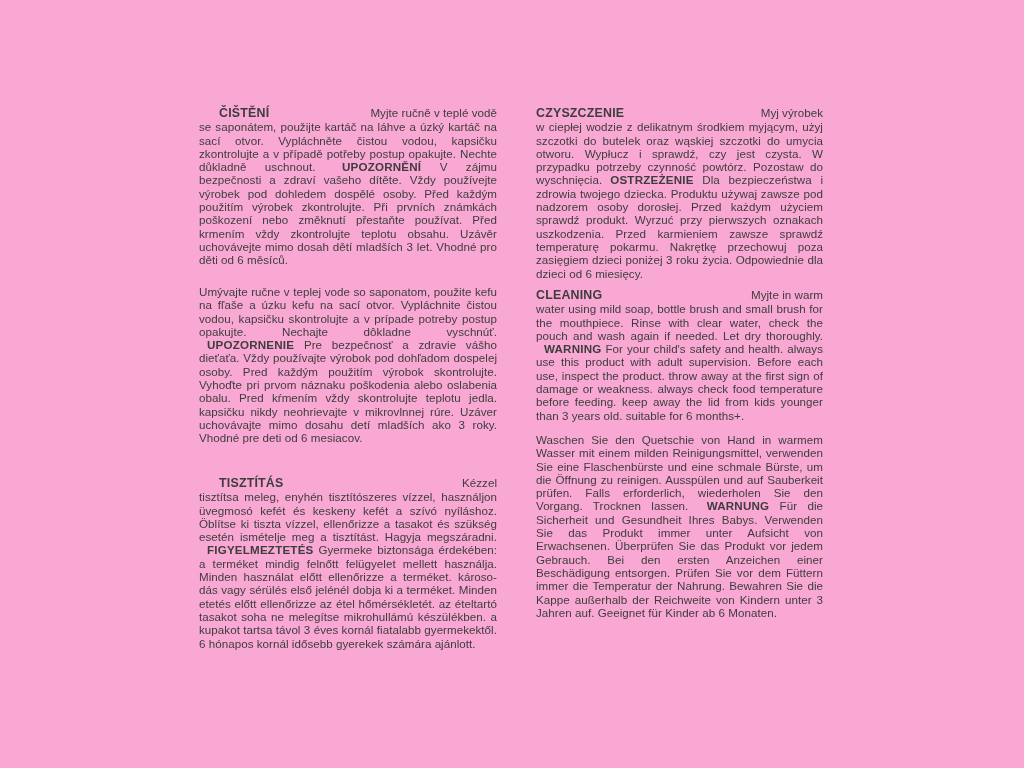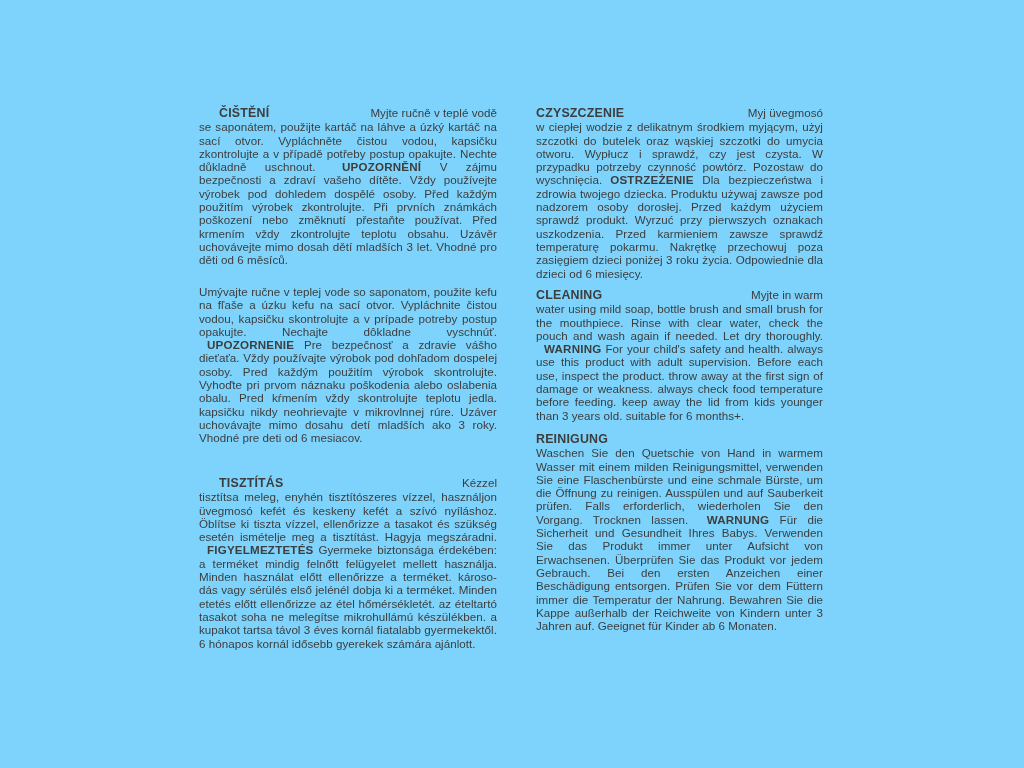--- a/index.html
+++ b/index.html
@@ -1,20 +1,20 @@
 <!DOCTYPE html>
 <html><head>
 <meta charset="utf-8">
 <style>
   html, body { margin: 0; padding: 0; }
   .page {
     position: relative;
     width: 1024px;
     height: 768px;
-    background: #7dd3fc;
+    background: #f9a8d4;
     overflow: hidden;
     font-family: "Liberation Sans", sans-serif;
     color: #3d3d3d;
   }
   .sec {
     position: absolute;
     font-size: 11.6px;
     line-height: 13.3px;
     letter-spacing: 0.04px;
   }
@@ -67,33 +67,30 @@
     <div class="headline">
       <b class="heading ind-lg">TISZTÍTÁS</b>
       <span>Kézzel</span>
     </div>
     <p class="body"><span>tisztítsa meleg, enyhén tisztítószeres vízzel, használjon üvegmosó kefét és keskeny kefét a szívó nyíláshoz. Öblítse ki tiszta vízzel, ellenőrizze a tasakot és szükség esetén ismételje meg a tisztítást. Hagyja megszáradni. </span><b>FIGYELMEZTETÉS</b><span> Gyermeke biztonsága érdekében: a terméket mindig felnőtt felügyelet mellett használja. Minden használat előtt ellenőrizze a terméket. károso- dás vagy sérülés első jelénél dobja ki a terméket. Minden etetés előtt ellenőrizze az étel hőmérsékletét. az ételtartó tasakot soha ne melegítse mikrohullámú készülékben. a kupakot tartsa távol 3 éves kornál fiatalabb gyermekektől. 6 hónapos kornál idősebb gyerekek számára ajánlott.</span></p>
   </section>
 
   <section class="sec col-r sec-polish">
     <div class="headline">
       <b class="heading">CZYSZCZENIE</b>
-      <span>Myj üvegmosó</span>
+      <span>Myj výrobek</span>
     </div>
     <p class="body"><span>w ciepłej wodzie z delikatnym środkiem myjącym, użyj szczotki do butelek oraz wąskiej szczotki do umycia otworu. Wypłucz i sprawdź, czy jest czysta. W przypadku potrzeby czynność powtórz. Pozostaw do wyschnięcia.</span><b>OSTRZEŻENIE</b><span> Dla bezpieczeństwa i zdrowia twojego dziecka. Produktu używaj zawsze pod nadzorem osoby dorosłej. Przed każdym użyciem sprawdź produkt. Wyrzuć przy pierwszych oznakach uszkodzenia. Przed karmieniem zawsze sprawdź temperaturę pokarmu. Nakrętkę przechowuj poza zasięgiem dzieci poniżej 3 roku życia. Odpowiednie dla dzieci od 6 miesięcy.</span></p>
   </section>
 
   <section class="sec col-r sec-english">
     <div class="headline">
       <b class="heading">CLEANING</b>
       <span>Myjte in warm</span>
     </div>
     <p class="body"><span>water using mild soap, bottle brush and small brush for the mouthpiece. Rinse with clear water, check the pouch and wash again if needed. Let dry thoroughly. </span><b>WARNING</b><span> For your child's safety and health. always use this product with adult supervision. Before each use, inspect the product. throw away at the first sign of damage or weakness. always check food temperature before feeding. keep away the lid from kids younger than 3 years old. suitable for 6 months+.</span></p>
   </section>
 
   <section class="sec col-r sec-german">
-    <div class="headline">
-      <b class="heading">REINIGUNG</b>
-    </div>
     <p class="body"><span>Waschen Sie den Quetschie von Hand in warmem Wasser mit einem milden Reinigungsmittel, verwenden Sie eine Flaschenbürste und eine schmale Bürste, um die Öffnung zu reinigen. Ausspülen und auf Sauberkeit prüfen. Falls erforderlich, wiederholen Sie den Vorgang. Trocknen lassen. </span><b>WARNUNG</b><span> Für die Sicherheit und Gesundheit Ihres Babys. Verwenden Sie das Produkt immer unter Aufsicht von Erwachsenen. Überprüfen Sie das Produkt vor jedem Gebrauch. Bei den ersten Anzeichen einer Beschädigung entsorgen. Prüfen Sie vor dem Füttern immer die Temperatur der Nahrung. Bewahren Sie die Kappe außerhalb der Reichweite von Kindern unter 3 Jahren auf. Geeignet für Kinder ab 6 Monaten.</span></p>
   </section>
 
 </div>
 
 </body></html>

